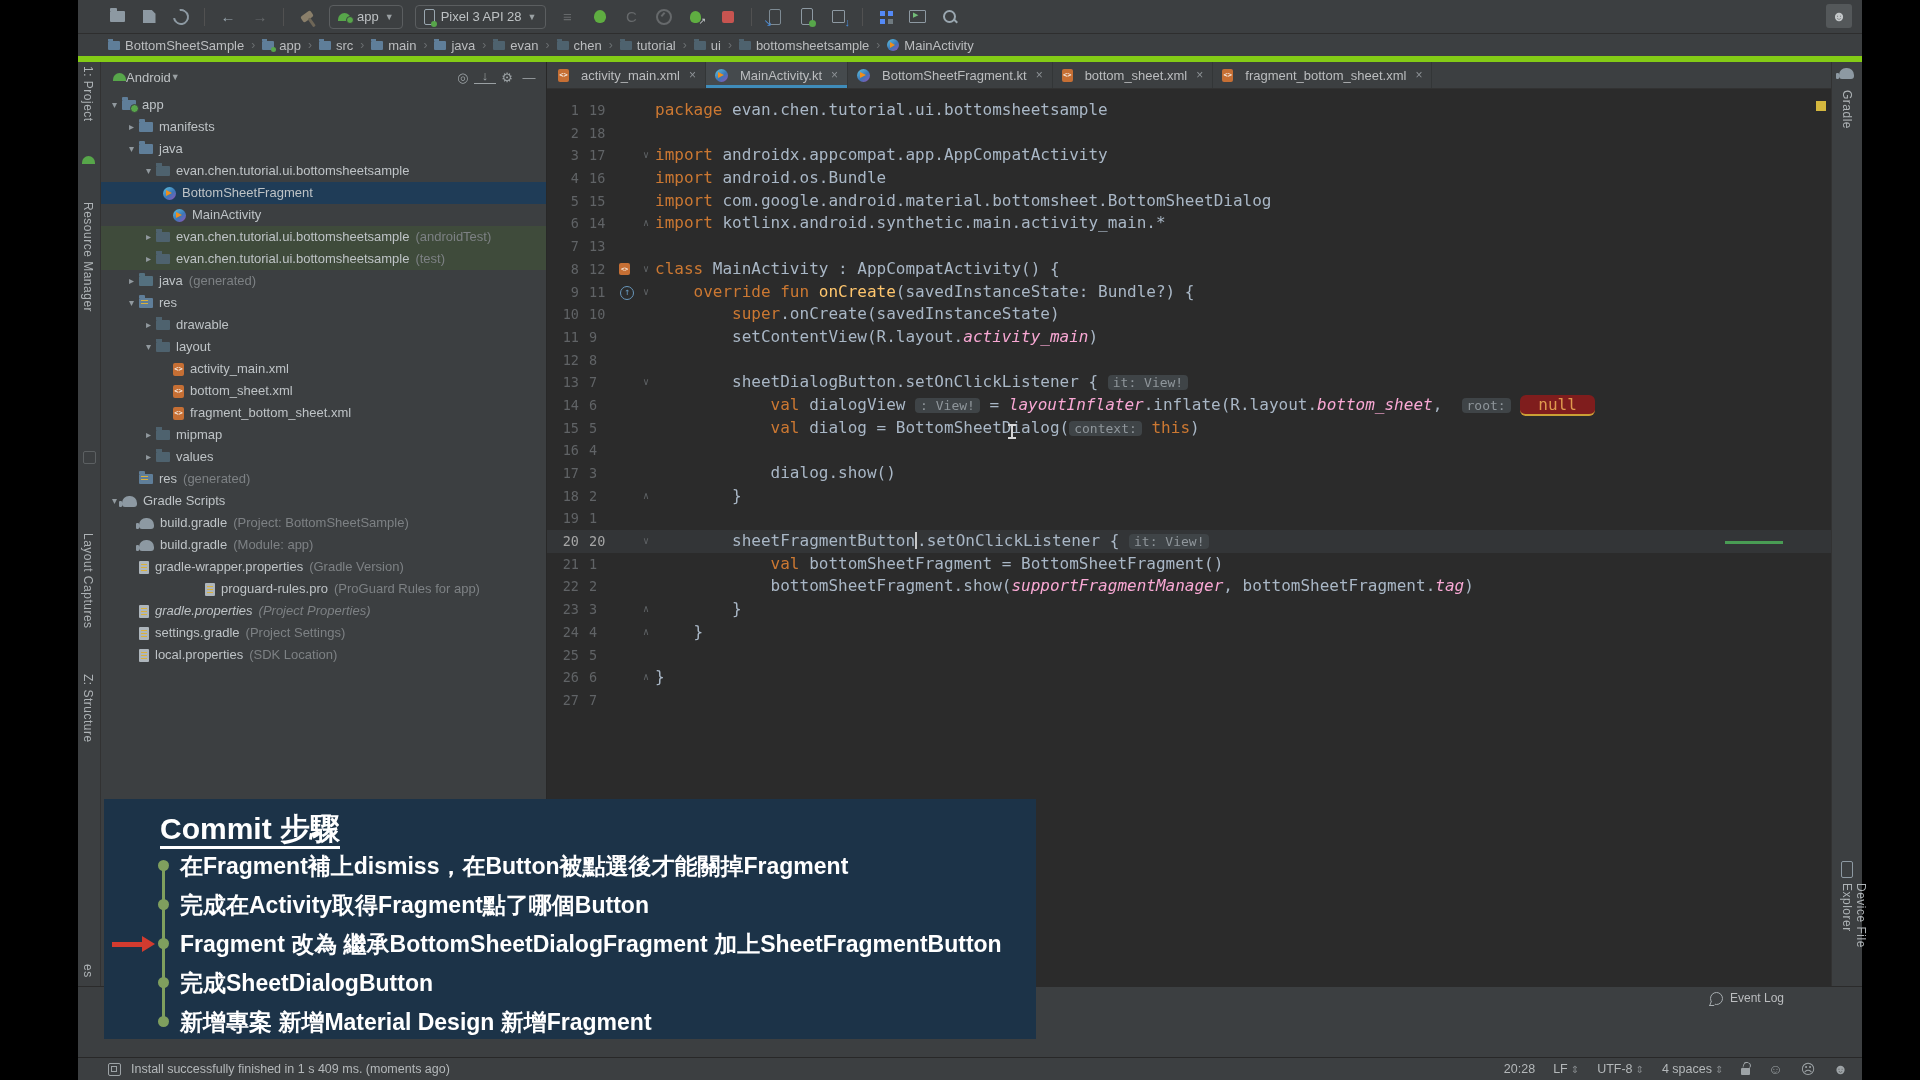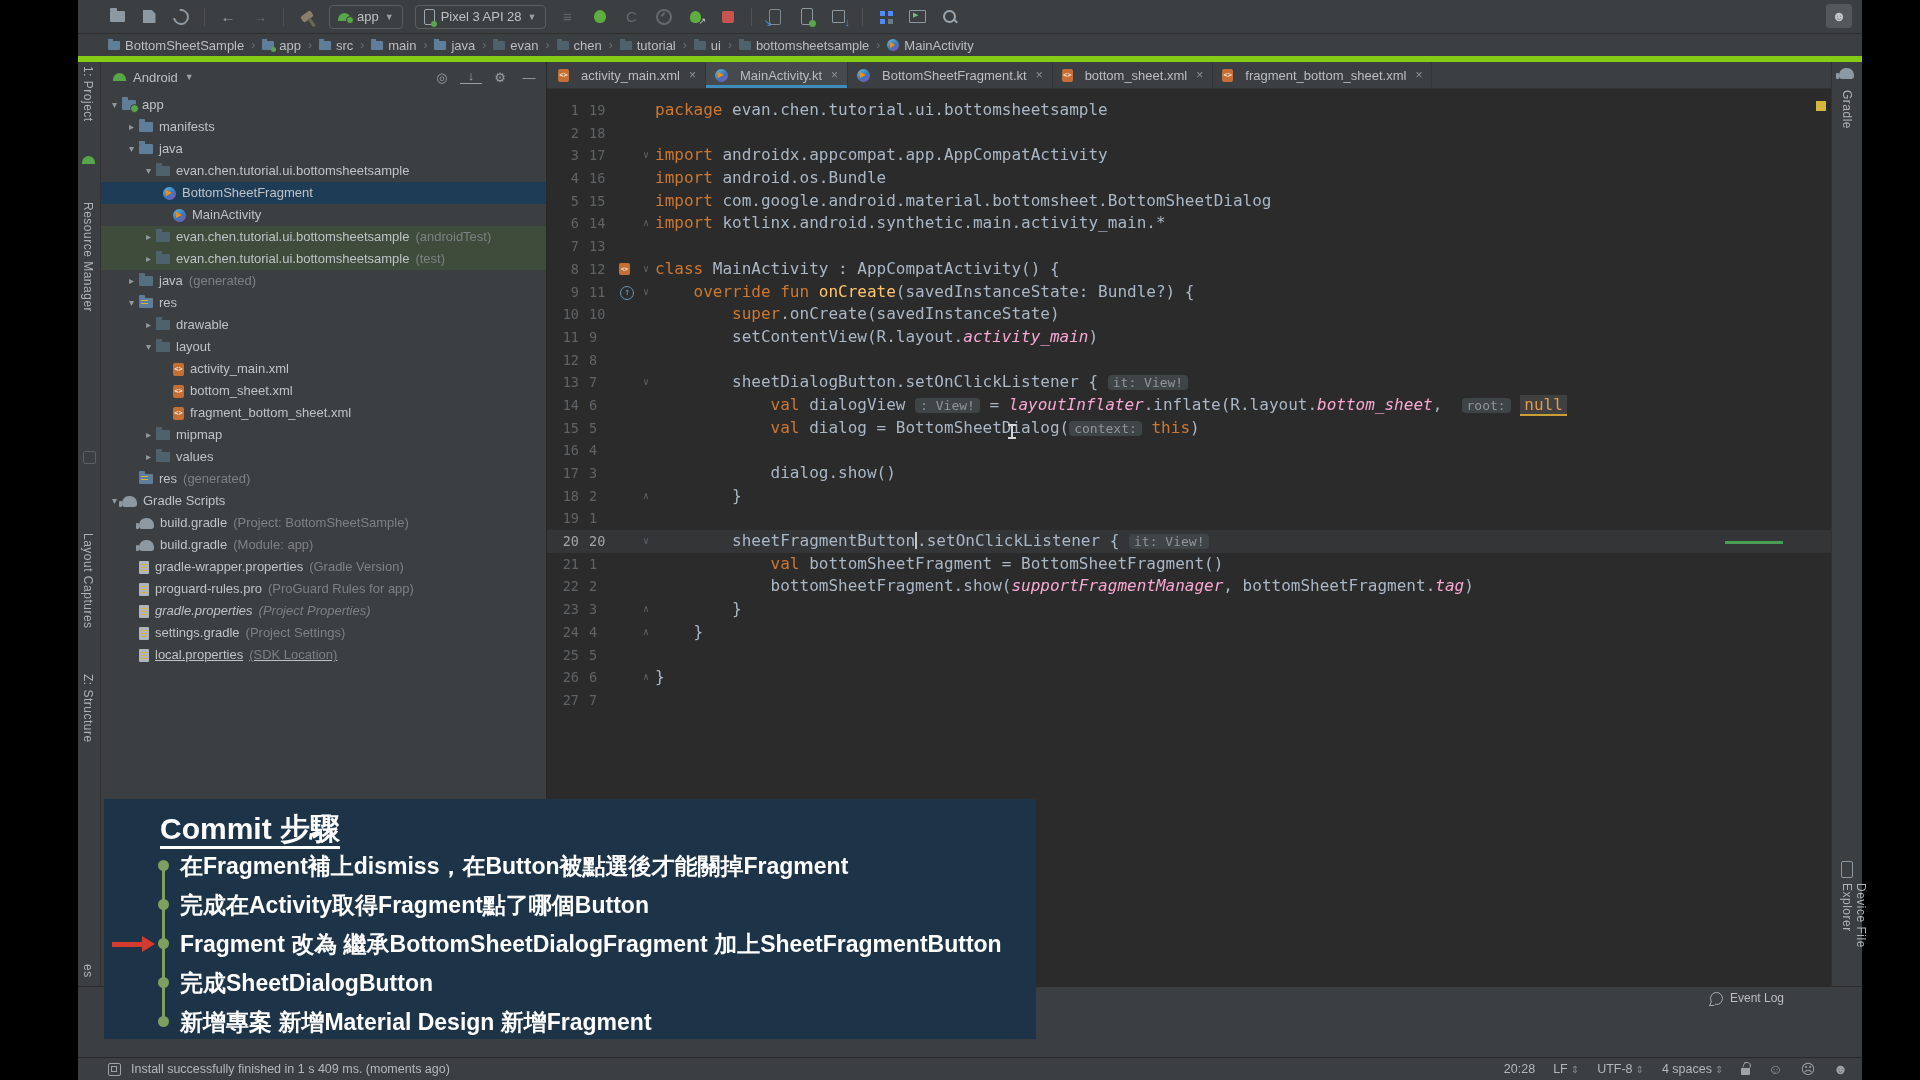--- a/index.html
+++ b/index.html
@@ -66,21 +66,21 @@
   .vlabel{position:absolute;left:3px;writing-mode:vertical-rl;font-size:12px;color:#aeb3b6;letter-spacing:.5px;cursor:default;}
   .stripe-right .vlabel{left:8px;}
   .s-droid{position:absolute;left:4px;width:13px;height:8px;background:#57a64a;border-radius:7px 7px 0 0;}
   .s-dim{position:absolute;left:5px;width:11px;height:11px;border:1.5px solid #5c6062;border-radius:2px;}
   .s-gradle{position:absolute;left:7px;width:15px;height:11px;background:#8d99a2;border-radius:7px 7px 3px 3px;}
   .s-gradle::before{content:"";position:absolute;left:-3px;top:5px;width:3px;height:6px;background:#8d99a2;border-radius:1px;}
   .s-phone{position:absolute;left:9px;width:10px;height:15px;border:1.5px solid #8d99a2;border-radius:2px;}
 
   
   .project{width:445px;flex:none;background:#3c3f41;border-right:1px solid #282828;display:flex;flex-direction:column;overflow:hidden;}
-  .phead{height:30px;display:flex;align-items:center;padding:0 6px 0 12px;gap:7px;font-size:13px;color:#bdc1c3;flex:none;}
+  .phead{height:30px;display:flex;align-items:center;padding:0 6px 0 12px;font-size:13px;color:#bdc1c3;flex:none;}
   .phead .spacer{flex:1;}
   .ph-ic{width:22px;text-align:center;color:#9aa0a3;font-size:13px;cursor:default;}
   .ph-collapse{border-bottom:1.5px solid #9aa0a3;line-height:11px;height:13px;}
   .tree{flex:1;overflow:hidden;padding-top:2px;}
   .trow{height:22px;line-height:22px;display:flex;align-items:center;font-size:13px;color:#bec3c6;white-space:nowrap;overflow:hidden;cursor:default;}
   .trow.selected{background:#1f3c57;}
   .trow.test{background:#3f4b3b;}
   .tarrow{width:15px;flex:none;text-align:center;color:#91999e;font-size:10px;}
   .tic{margin-right:6px;flex:none;position:relative;display:inline-block;}
   .tlabel{}
@@ -121,21 +121,21 @@
   .gi-layout::after{content:"<>";position:absolute;left:2px;top:5px;width:11px;height:12px;background:#c66f34;border-radius:2px;color:#f7ede4;font:bold 6px/12px "DejaVu Sans Mono",monospace;text-align:center;}
   .gi-override{color:#6897bb;font-size:10px;text-align:center;}
   .gi-override::before{content:"";position:absolute;left:3px;top:5px;width:12px;height:12px;border:1.5px solid #6897bb;border-radius:50%;}
   .gf{width:18px;flex:none;text-align:center;color:#5e6265;font-size:10px;}
   .ctext{flex:none;}
   .tk-d{color:#a9b7c6;}
   .tk-k{color:#cc7832;}
   .tk-f{color:#ffc66d;}
   .tk-p{color:#f9a8d4;font-style:italic;}
   .tk-h{background:#3f4447;color:#8f969b;border-radius:4px;padding:0 5px;font-size:13px;}
-  .tk-n{background:#404040;color:#e09a4e;border-bottom:2px solid #caa036;padding:0 4px;}
+  .tk-n{background:#7f1d1d;color:#e09a4e;border-bottom:2px solid #caa036;padding:0 18px;border-radius:6px;}
   .caret{display:inline-block;width:2px;height:17px;background:#c8c8c8;vertical-align:middle;margin-bottom:3px;}
   .file-status{position:absolute;top:12px;right:5px;width:10px;height:10px;background:#d4b73e;}
   .stripe-mark-green{position:absolute;top:452px;right:48px;width:58px;height:3px;background:#499c54;}
 
   
   .event-row{height:22px;background:#3c3f41;border-top:1px solid #2b2b2b;display:flex;align-items:center;justify-content:flex-end;padding-right:78px;gap:7px;font-size:12px;color:#bbbdbf;flex:none;}
   .i-bubble{width:11px;height:11px;border:1.5px solid #a7adb0;border-radius:50%;position:relative;}
   .i-bubble::after{content:"";position:absolute;left:-1px;bottom:-2px;width:4px;height:4px;background:#3c3f41;border-left:1.5px solid #a7adb0;border-bottom:1.5px solid #a7adb0;transform:skewX(-20deg);}
   .statusbar{height:22px;background:#3c3f41;border-top:1px solid #282828;display:flex;align-items:center;font-size:12.5px;color:#b4b8ba;padding:0 14px 0 30px;flex:none;margin-top:48px;}
   .i-install{width:11px;height:11px;border:1.3px solid #9da3a6;border-radius:2px;position:relative;margin-right:10px;flex:none;}
@@ -423,39 +423,39 @@
               <span class="tic tic-gradle"></span>
               <span class="tlabel">build.gradle</span>
               <span class="tsuffix">(Module: app)</span>
             </div>
             <div class="trow" style="padding-left: 23px;">
               <span class="tarrow"></span>
               <span class="tic tic-props"></span>
               <span class="tlabel">gradle-wrapper.properties</span>
               <span class="tsuffix">(Gradle Version)</span>
             </div>
-            <div class="trow" style="padding-left: 23px;">
+            <div class="trow" style="padding-left: 23px; justify-content: center;">
               <span class="tarrow"></span>
               <span class="tic tic-props"></span>
               <span class="tlabel">proguard-rules.pro</span>
               <span class="tsuffix">(ProGuard Rules for app)</span>
             </div>
             <div class="trow" style="padding-left: 23px; font-style: italic;">
               <span class="tarrow"></span>
               <span class="tic tic-props"></span>
               <span class="tlabel">gradle.properties</span>
               <span class="tsuffix">(Project Properties)</span>
             </div>
             <div class="trow" style="padding-left: 23px;">
               <span class="tarrow"></span>
               <span class="tic tic-props"></span>
               <span class="tlabel">settings.gradle</span>
               <span class="tsuffix">(Project Settings)</span>
             </div>
-            <div class="trow" style="padding-left: 23px; text-decoration: underline;">
+            <div class="trow" style="padding-left: 23px;">
               <span class="tarrow"></span>
               <span class="tic tic-props"></span>
               <span class="tlabel">local.properties</span>
               <span class="tsuffix">(SDK Location)</span>
             </div>
           </div>
       </div>
 
       <div class="editor-col">
         <div class="tabs" id="tabs">

